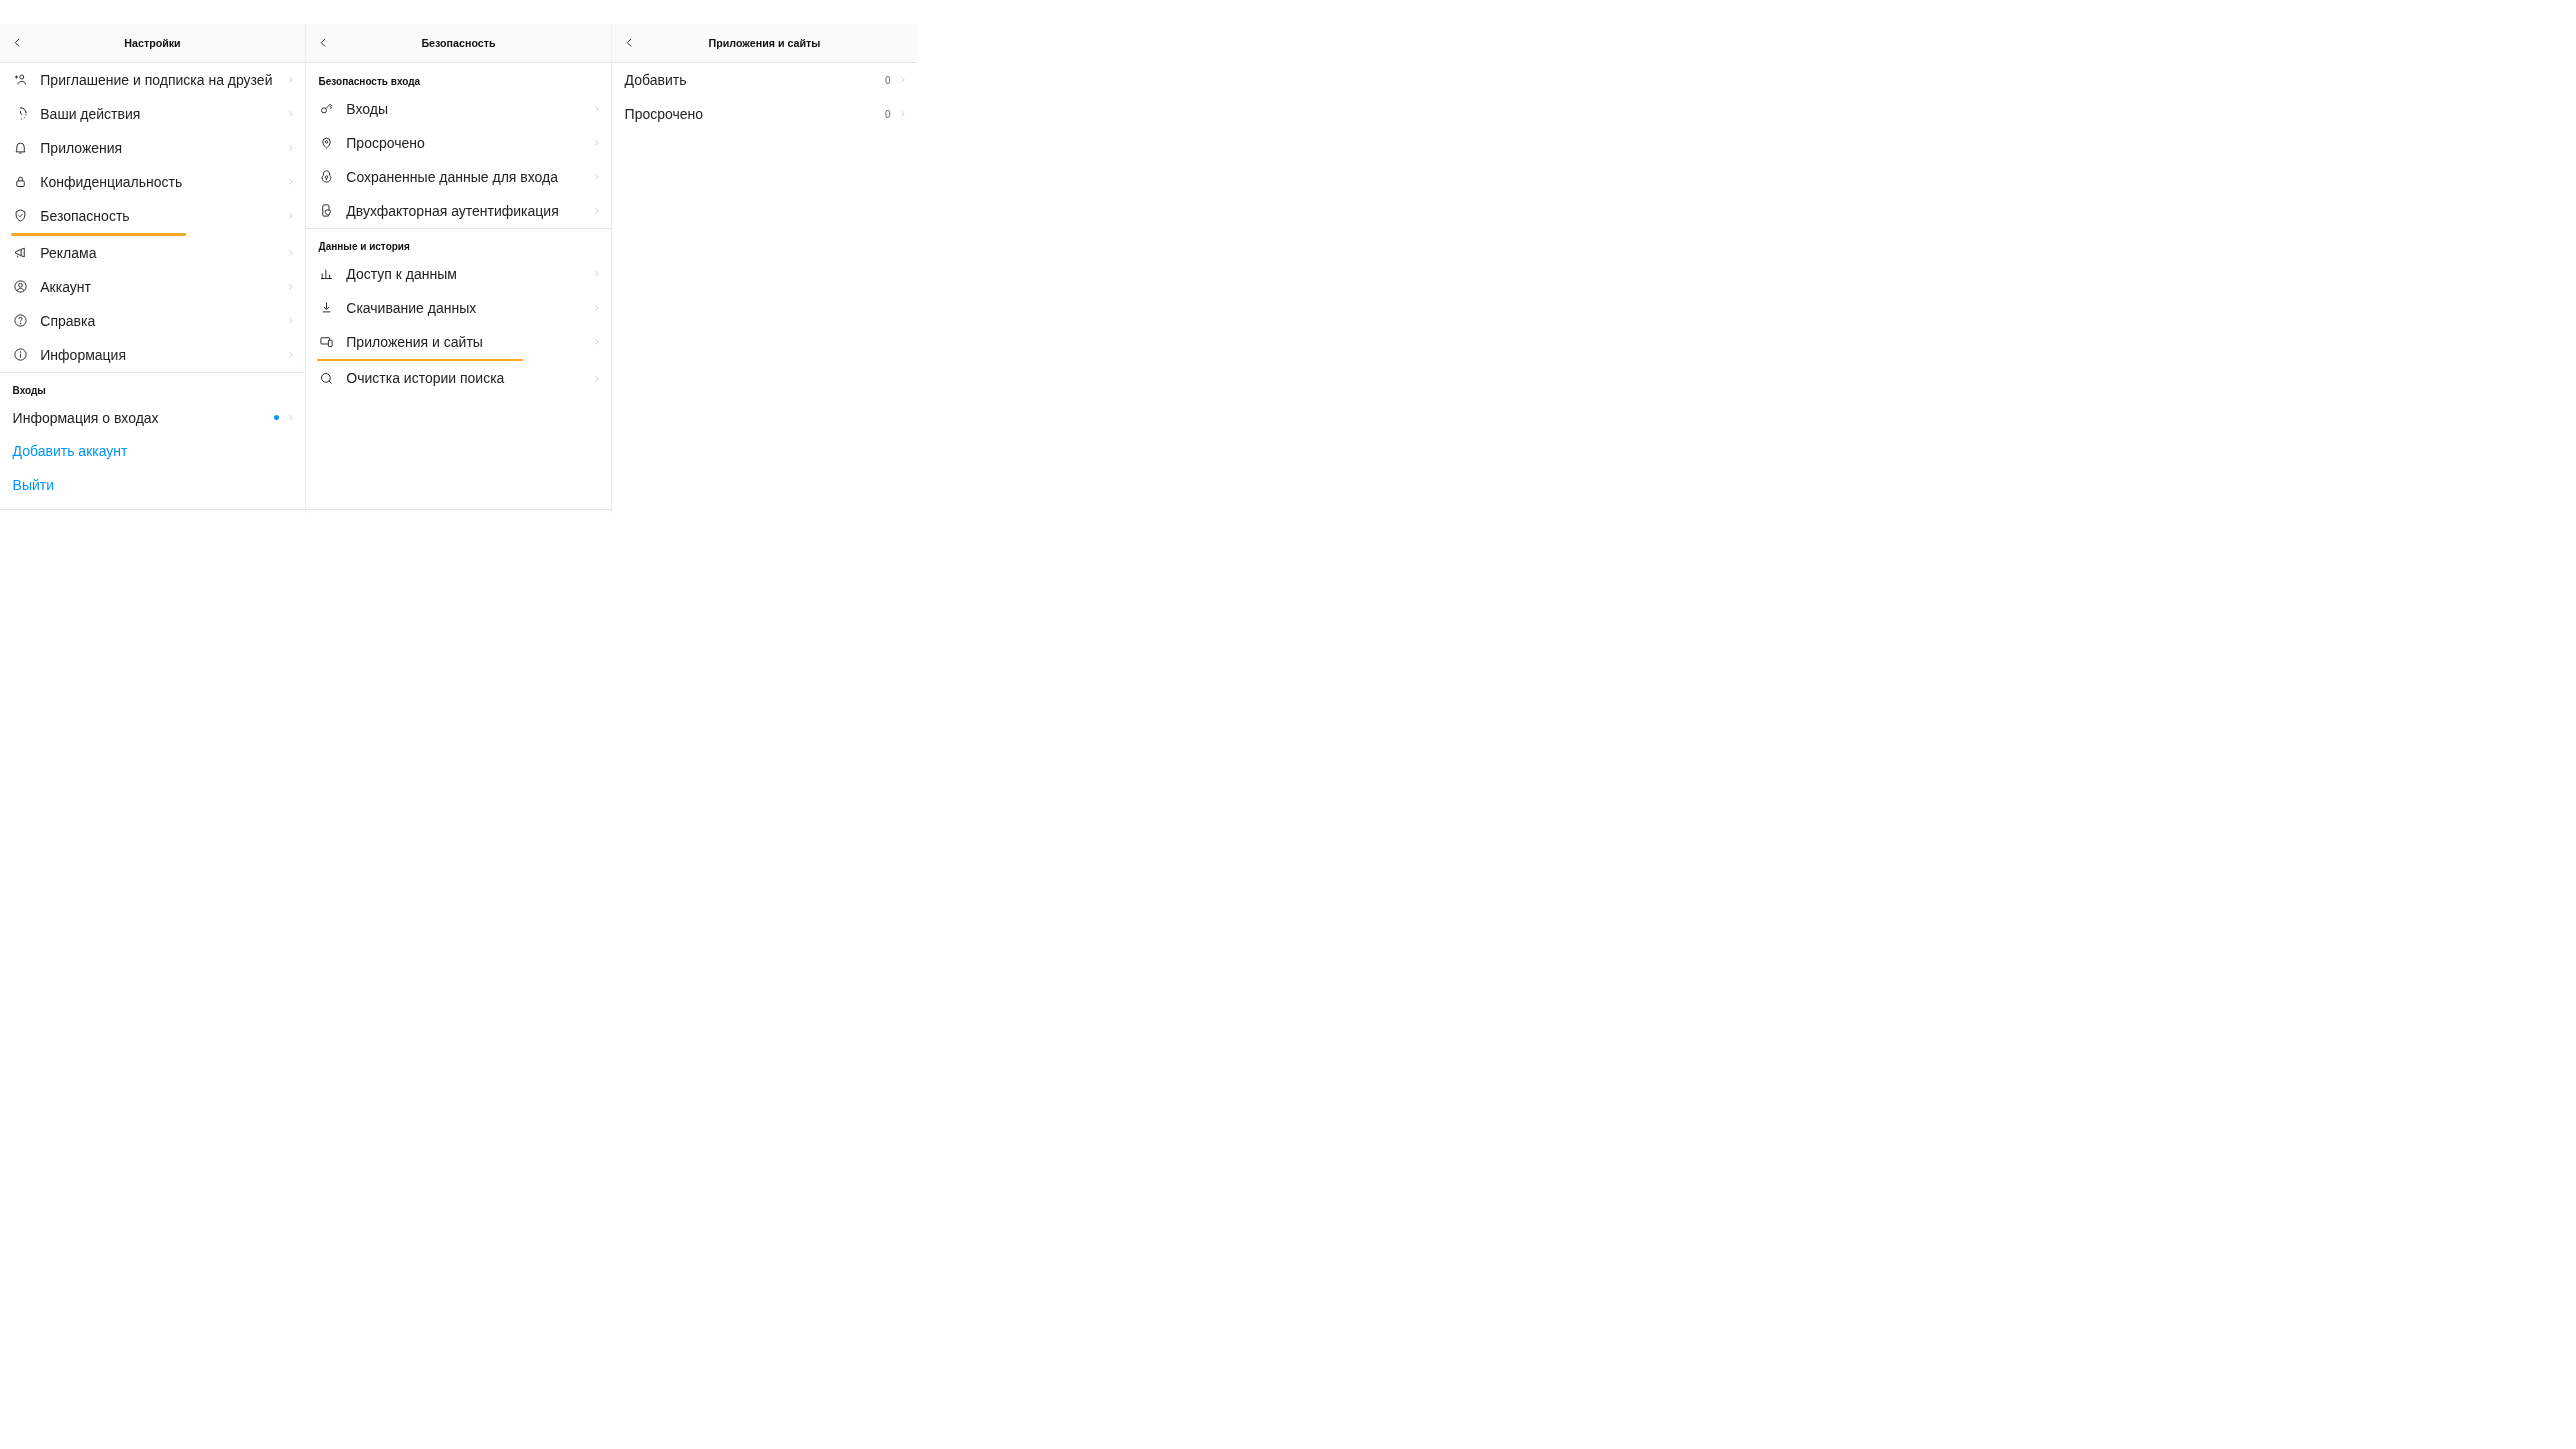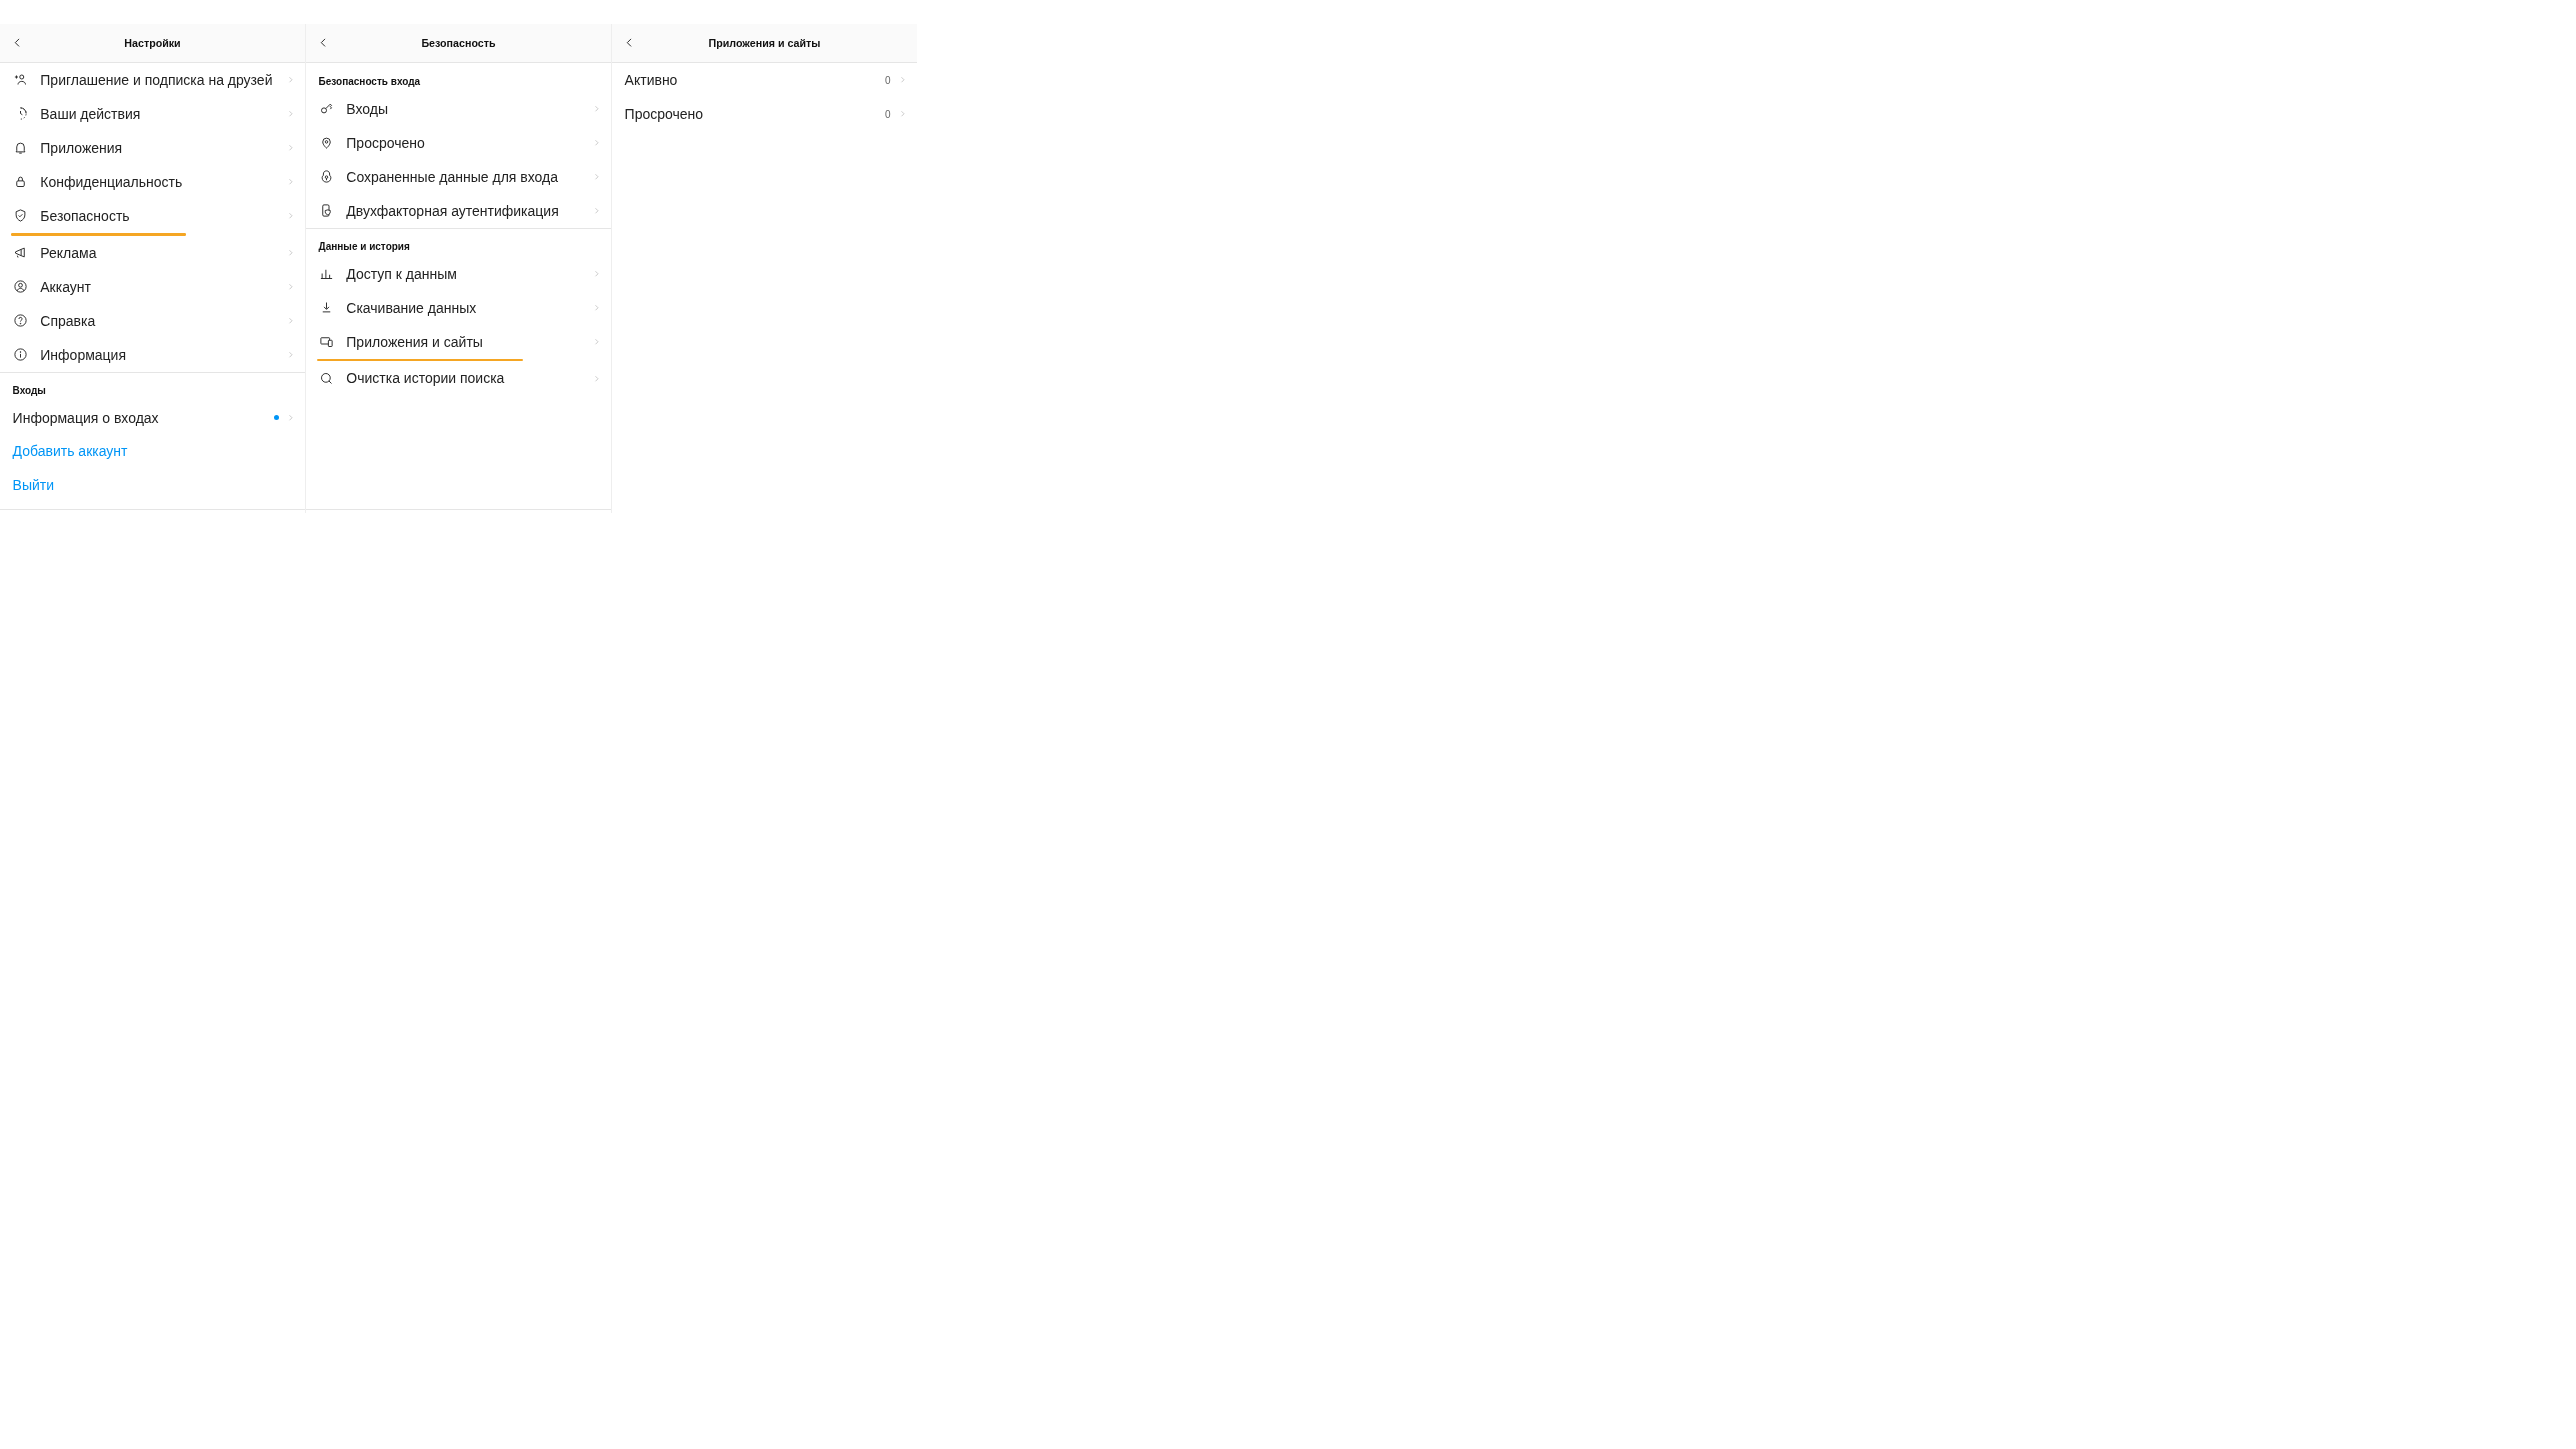--- a/index.html
+++ b/index.html
@@ -406,21 +406,21 @@
     <div class="header">
       <div class="back">
         <svg width="11.3" height="11.3" viewBox="0 0 24 24" fill="none" stroke="#222" stroke-width="2">
             <polyline points="15 4 7 12 15 20"></polyline>
           </svg>
       </div>
       <div class="title">Приложения и сайты</div>
     </div>
     <div class="list">
       <div class="row noicon">
-        <span class="label">Активно</span>
+        <span class="label">Добавить</span>
         <span class="count">0</span>
         <span class="chev">
             <svg width="7.5" height="7.5" viewBox="0 0 24 24" fill="none" stroke="#bbb" stroke-width="2.5">
               <polyline points="8 4 16 12 8 20"></polyline>
             </svg>
           </span>
       </div>
       <div class="row noicon">
         <span class="label">Просрочено</span>
         <span class="count">0</span>

